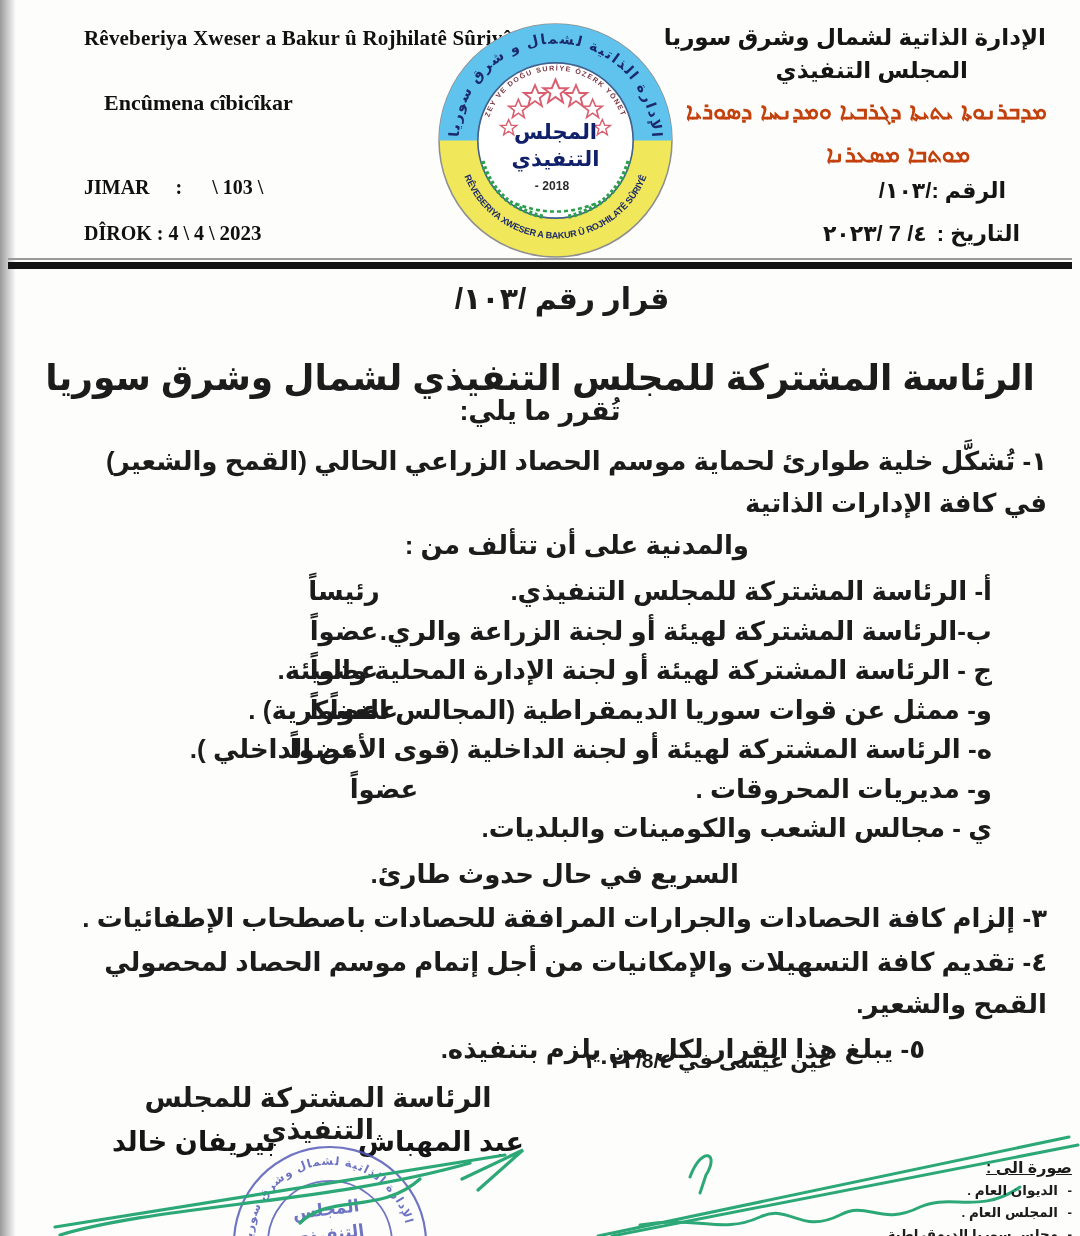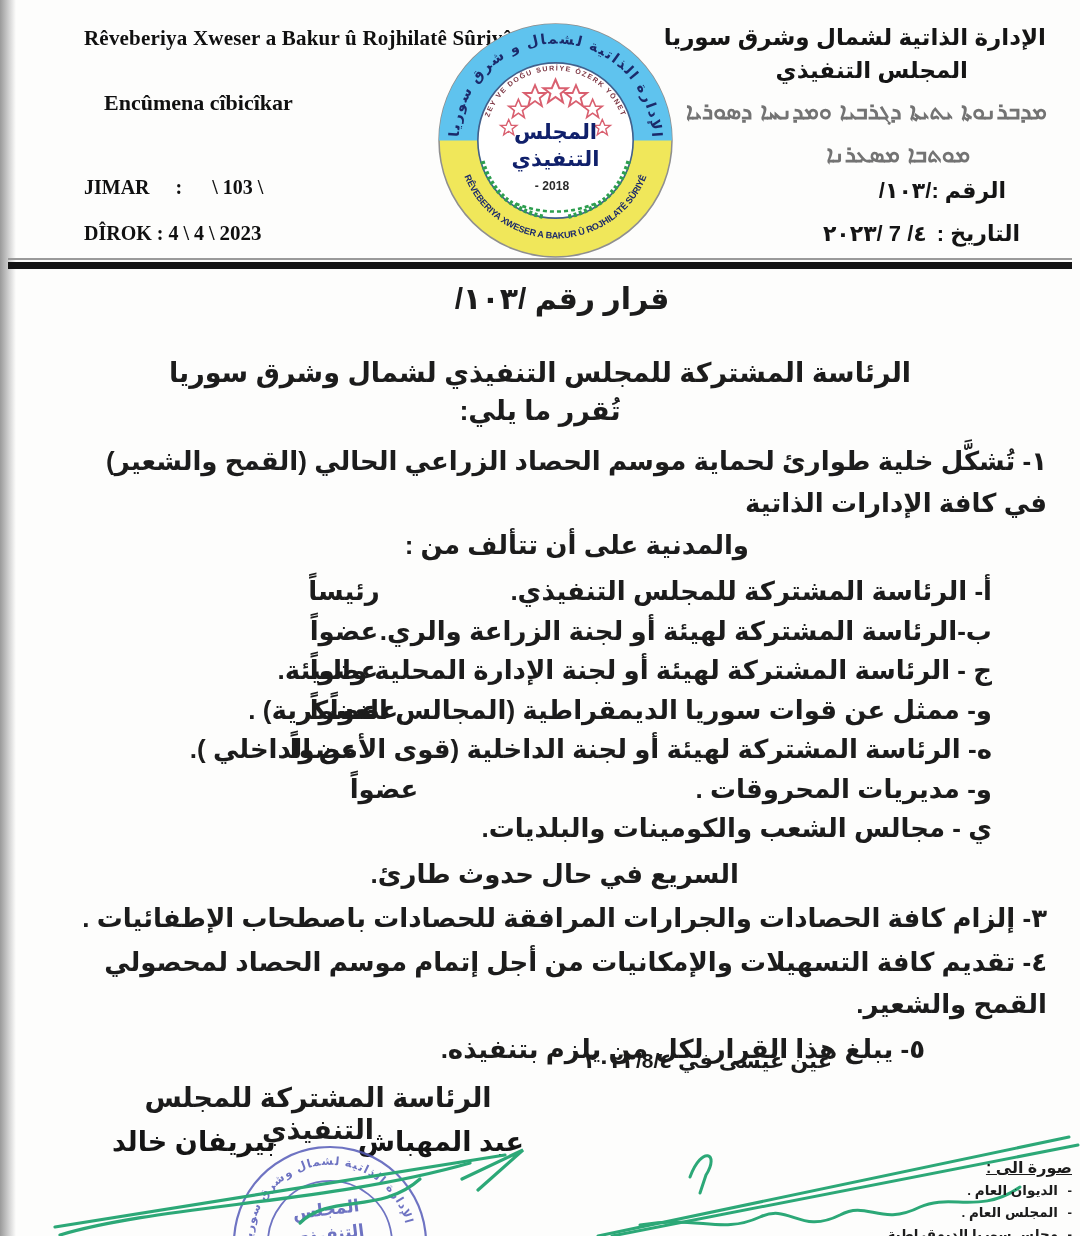--- a/index.html
+++ b/index.html
@@ -18,39 +18,39 @@
 
   
   .hdr-l1 { left:84px; top:26px; font-size:21px; letter-spacing:.2px; }
   .hdr-l2 { left:104px; top:90px; font-size:22px; }
   .hdr-l3 { left:84px; top:176px; font-size:20px; }
   .hdr-l3 .gap { display:inline-block; width:26px; }
   .hdr-l3 .gap2 { display:inline-block; width:30px; }
   .hdr-l4 { left:84px; top:221px; font-size:20px; }
   .hdr-r1 { right:34px; top:24px; font-size:23px; }
   .hdr-r2 { right:112px; top:57px; font-size:23px; }
-  .syriac { font-family:"DejaVu Sans",sans-serif; font-weight:bold; color:#737373; }
+  .syriac { font-family:"DejaVu Sans",sans-serif; font-weight:bold; color:#c2410c; }
   .hdr-r3 { right:33px; top:98px; font-size:23px; }
   .hdr-r4 { right:110px; top:141px; font-size:23px; }
   .hdr-r5 { right:74px; top:178px; font-size:22px; }
   .hdr-r5 .num { display:inline-block; direction:ltr; margin-left:6px; }
   .hdr-r6 { right:60px; top:221px; font-size:22px; }
   .hdr-r6 .num { display:inline-block; direction:ltr; margin-left:6px; margin-right:10px; }
 
   .logo { left:437px; top:22px; width:237px; height:237px; }
 
   .rule { position:absolute; left:8px; right:8px; top:258px; }
   .rule .thin { height:2px; background:#9a9a9a; }
   .rule .thick { height:7px; background:#141414; margin-top:2px; }
 
   
   .t-block { position:absolute; left:0; right:0; text-align:center; direction:rtl; }
   .t1 { top:281px; font-size:30px; font-weight:bold;margin-left:44px; }
   .t2 { top:320px; font-size:27px; font-weight:bold; }
-  .t3 { top:357px; font-size:27px; font-weight:bold; }
+  .t3 { top:357px; font-size:36px; font-weight:bold; }
   .t4 { top:395px; font-size:27px; font-weight:bold; }
 
   
   .body { position:absolute; left:58px; right:33px; top:440px; direction:rtl; text-align:right;
           font-size:26px; font-weight:bold; }
   .line { line-height:42px; }
   .indent300 { padding-right:298px; }
   .indent310 { padding-right:308px; }
   .indent120 { padding-right:122px; }
   .members { margin:6px 55px 4px 0; }

